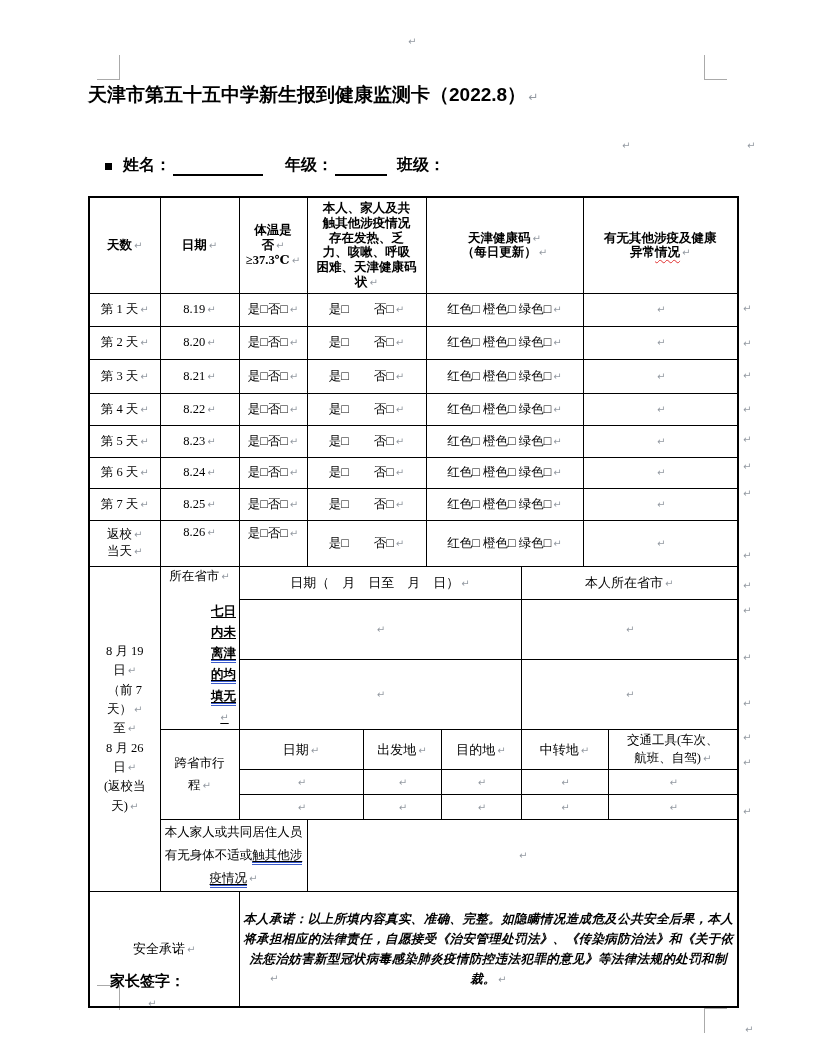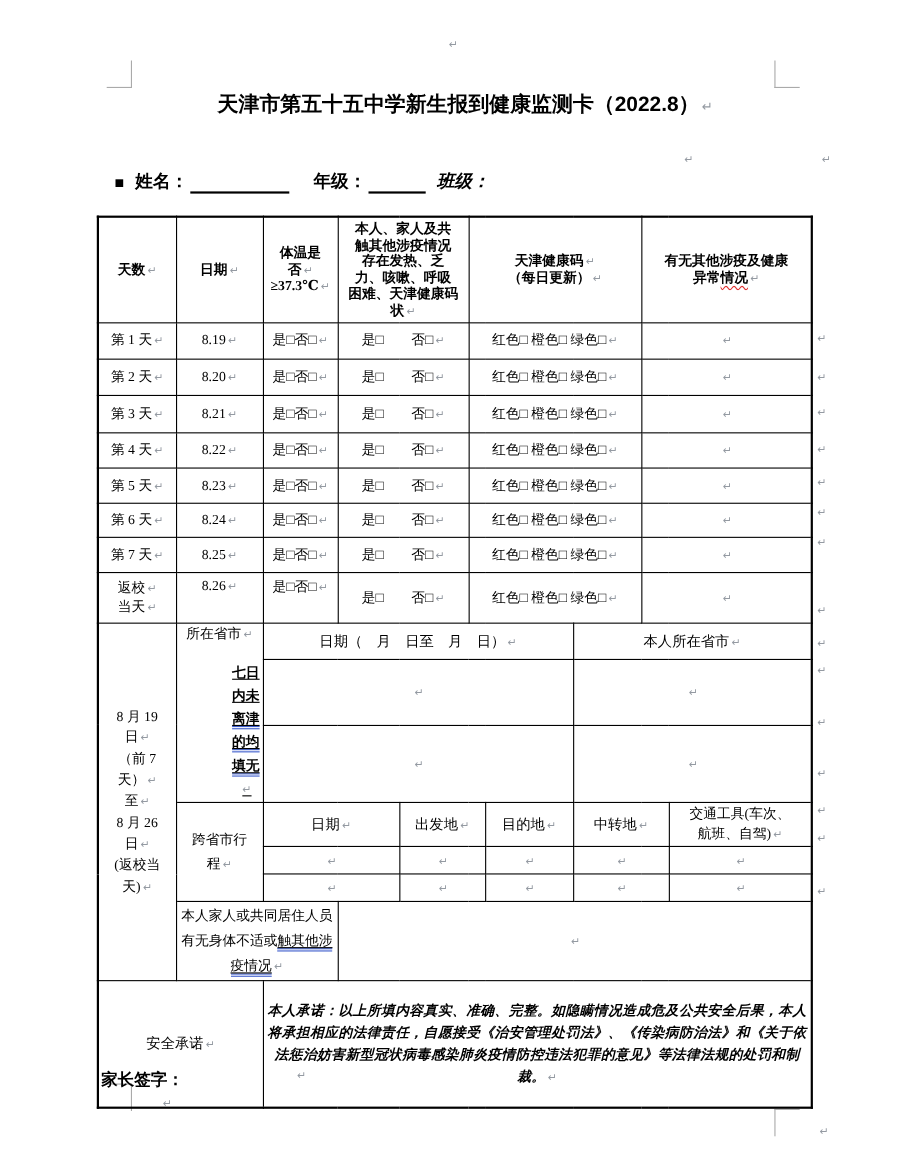--- a/index.html
+++ b/index.html
@@ -9,51 +9,51 @@
   .p{color:#949aa2;font-family:"DejaVu Sans",sans-serif;font-size:10px;font-style:normal;
      font-weight:normal;margin-left:2px;letter-spacing:0;}
   .abs{position:absolute;}
   
   .crop{position:absolute;width:22px;height:24px;}
   .crop.tl{left:97px;top:55px;border-right:1px solid #aaa;border-bottom:1px solid #aaa;}
   .crop.tr{left:704px;top:55px;border-left:1px solid #aaa;border-bottom:1px solid #aaa;}
   .crop.bl{left:97px;top:985px;border-right:1px solid #aaa;border-top:1px solid #aaa;}
   .crop.br{left:704px;top:1008px;border-left:1px solid #aaa;border-top:1px solid #aaa;}
   
-  .title{position:absolute;left:88px;top:82px;width:560px;text-align:right;
+  .title{position:absolute;left:88px;top:82px;width:560px;text-align:left;
          font-family:"Liberation Sans","DejaVu Sans",sans-serif;font-weight:bold;font-size:19px;}
   .nameline{position:absolute;left:105px;top:150px;height:26px;display:flex;align-items:flex-end;
             font-family:"Liberation Sans","DejaVu Sans",sans-serif;font-weight:bold;font-size:16px;}
   .bullet{width:7px;height:7px;background:#000;display:inline-block;margin:0 11px 6px 0;}
   .fill{display:inline-block;border-bottom:2px solid #000;height:18px;}
   .fill.name{width:90px;margin:0 2px;}
   .fill.grade{width:52px;margin:0 2px;}
   .lbl{margin-left:0;}
-  .gap1{margin-left:20px;}.gap2{margin-left:8px;font-style:italic;}
+  .gap1{margin-left:20px;}.gap2{margin-left:8px;}
   
   table.doc{position:absolute;left:88px;top:196px;width:649px;border-collapse:collapse;
             table-layout:fixed;border:2px solid #000;}
   table.doc td{border:1px solid #000;text-align:center;vertical-align:middle;
                font-size:12.5px;padding:1px 2px;overflow:hidden;}
   td.hdr{font-weight:bold;font-size:13px;line-height:1.18;}
   .bl{display:block;}
   td.range{font-size:12.5px;line-height:1.55;}
   td.prov{vertical-align:top;padding-top:3px;}
   .note{font-weight:bold;text-decoration:underline;text-underline-offset:2px;
         margin-top:16px;line-height:1.7;padding-left:48px;}
   .gram{border-bottom:3px double #3c5ccc;}
   .redwavy{text-decoration:underline wavy #e03030;text-decoration-thickness:1px;text-underline-offset:3px;}
   .ulblack{text-decoration:underline;text-underline-offset:2px;}
   td.trip-label div{width:56px;margin:0 auto;line-height:1.7;}
   td.family{text-align:left;vertical-align:middle;line-height:1.85;padding:2px 5px;}
   td.family-val{text-align:left;vertical-align:top;padding:3px 6px;}
   td.promise{text-align:justify;font-weight:bold;font-style:italic;font-size:13px;
              line-height:1.62;padding:8px 13px;letter-spacing:0.4px;}
   td.datecell{font-size:13px;}
-  .parent-sign{position:absolute;left:92px;top:972px;
+  .parent-sign{position:absolute;left:110px;top:972px;
                font-family:"Liberation Sans","DejaVu Sans",sans-serif;font-weight:bold;font-size:15px;}
 </style>
 </head>
 <body>
 
 <div class="page">
 
   <div class="crop tl"></div>
   <div class="crop tr"></div>
   <div class="crop bl"></div>

